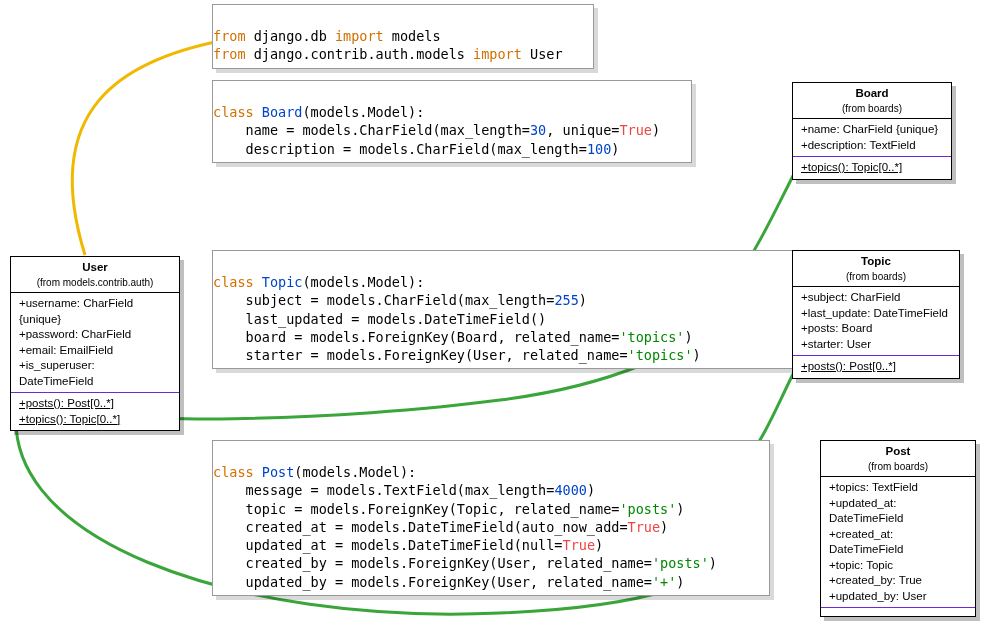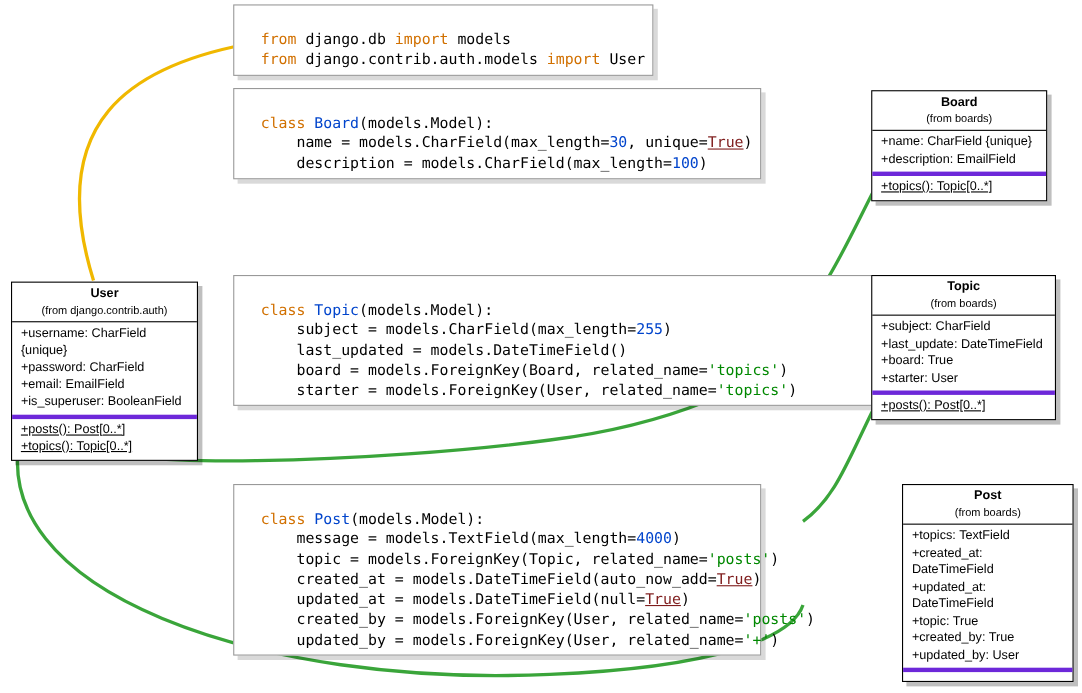--- a/index.html
+++ b/index.html
@@ -8,48 +8,48 @@
       height: 630px;
       background: #fff;
       font-family: Helvetica, Arial, sans-serif;
       font-size: 12px;
       position: relative;
     }
     .code-box {
       position: absolute;
       background: #fff;
       border: 1px solid #999;
-      padding: 4px 24px;
+      padding: 4px 0;
       font-family: "Menlo", "Consolas", monospace;
       font-size: 13.5px;
       line-height: 1.35;
       white-space: pre;
       box-shadow: 4px 4px 0 rgba(0,0,0,0.15);
     }
     .kw-orange { color: #d17000; }
     .kw-blue { color: #0044cc; }
-    .kw-purple { color: #7f1d1d; text-decoration: underline; }
+    .kw-purple { color: #ef4444; }
     .kw-green { color: #008800; }
     .uml-box {
       position: absolute;
       background: #fff;
       border: 1px solid #000;
       box-shadow: 4px 4px 0 rgba(0,0,0,0.25);
       font-size: 11.5px;
       line-height: 1.35;
     }
     .uml-header {
       text-align: center;
       border-bottom: 1px solid #000;
       padding: 3px 8px;
     }
     .uml-title { font-weight: bold; }
     .uml-from { font-size: 10px; }
     .uml-section {
-      border-bottom: 4px solid #6d28d9;
+      border-bottom: 1px solid #6d28d9;
       padding: 3px 8px;
     }
     .uml-section:last-child { border-bottom: none; text-decoration: underline; }
     .uml-empty { height: 8px; }
     svg.connectors {
       position: absolute;
       top: 0; left: 0;
       width: 984px;
       height: 630px;
       pointer-events: none;
@@ -85,84 +85,84 @@
 </div>
 
 <div class="code-box" style="left:212px; top:250px; width:600px;">
 <span><span class="kw-orange">class</span> <span class="kw-blue">Topic</span>(models.Model):</span>
 <span>    subject = models.CharField(max_length=<span class="kw-blue">255</span>)</span>
 <span>    last_updated = models.DateTimeField()</span>
 <span>    board = models.ForeignKey(Board, related_name=<span class="kw-green">'topics'</span>)</span>
 <span>    starter = models.ForeignKey(User, related_name=<span class="kw-green">'topics'</span>)</span>
 </div>
 
-<div class="code-box" style="left:212px; top:440px; width:480px;">
+<div class="code-box" style="left:212px; top:440px; width:558px;">
 <span><span class="kw-orange">class</span> <span class="kw-blue">Post</span>(models.Model):</span>
 <span>    message = models.TextField(max_length=<span class="kw-blue">4000</span>)</span>
 <span>    topic = models.ForeignKey(Topic, related_name=<span class="kw-green">'posts'</span>)</span>
 <span>    created_at = models.DateTimeField(auto_now_add=<span class="kw-purple">True</span>)</span>
 <span>    updated_at = models.DateTimeField(null=<span class="kw-purple">True</span>)</span>
 <span>    created_by = models.ForeignKey(User, related_name=<span class="kw-green">'posts'</span>)</span>
 <span>    updated_by = models.ForeignKey(User, related_name=<span class="kw-green">'+'</span>)</span>
 </div>
 
 <div class="uml-box" style="left:10px; top:256px; width:170px;">
   <div class="uml-header">
     <div class="uml-title">User</div>
-    <div class="uml-from">(from django.contrib.auth)</div>
+    <div class="uml-from">(from models.contrib.auth)</div>
   </div>
   <div class="uml-section">
     <div>+username: CharField {unique}</div>
     <div>+password: CharField</div>
     <div>+email: EmailField</div>
-    <div>+is_superuser: BooleanField</div>
+    <div>+is_superuser: DateTimeField</div>
   </div>
   <div class="uml-section">
     <div>+posts(): Post[0..*]</div>
     <div>+topics(): Topic[0..*]</div>
   </div>
 </div>
 
 <div class="uml-box" style="left:792px; top:82px; width:160px;">
   <div class="uml-header">
     <div class="uml-title">Board</div>
     <div class="uml-from">(from boards)</div>
   </div>
   <div class="uml-section">
     <div>+name: CharField {unique}</div>
-    <div>+description: EmailField</div>
+    <div>+description: TextField</div>
   </div>
   <div class="uml-section">
     <div>+topics(): Topic[0..*]</div>
   </div>
 </div>
 
 <div class="uml-box" style="left:792px; top:250px; width:168px;">
   <div class="uml-header">
     <div class="uml-title">Topic</div>
     <div class="uml-from">(from boards)</div>
   </div>
   <div class="uml-section">
     <div>+subject: CharField</div>
     <div>+last_update: DateTimeField</div>
-    <div>+board: True</div>
+    <div>+posts: Board</div>
     <div>+starter: User</div>
   </div>
   <div class="uml-section">
     <div>+posts(): Post[0..*]</div>
   </div>
 </div>
 
 <div class="uml-box" style="left:820px; top:440px; width:156px;">
   <div class="uml-header">
     <div class="uml-title">Post</div>
     <div class="uml-from">(from boards)</div>
   </div>
   <div class="uml-section">
     <div>+topics: TextField</div>
+    <div>+updated_at: DateTimeField</div>
     <div>+created_at: DateTimeField</div>
-    <div>+updated_at: DateTimeField</div>
-    <div>+topic: True</div>
+    <div>+topic: Topic</div>
     <div>+created_by: True</div>
     <div>+updated_by: User</div>
   </div>
   <div class="uml-section uml-empty"></div>
 </div>
 
 </body></html>

